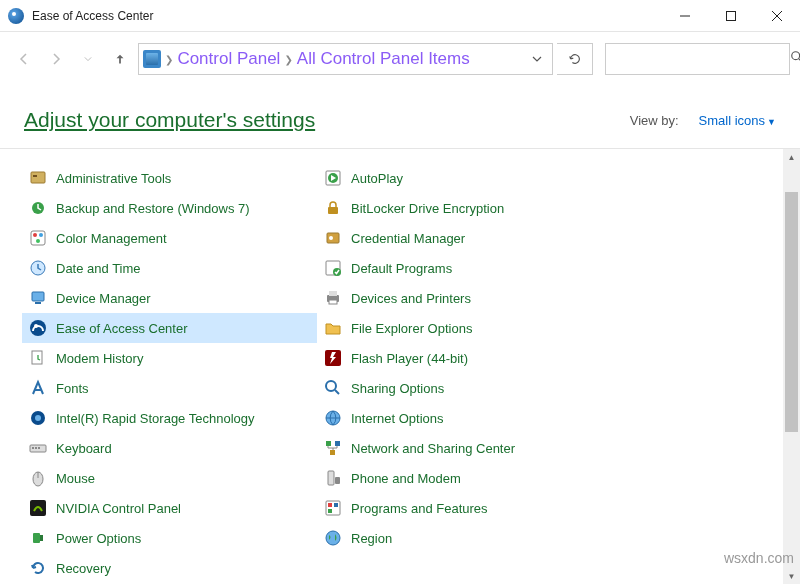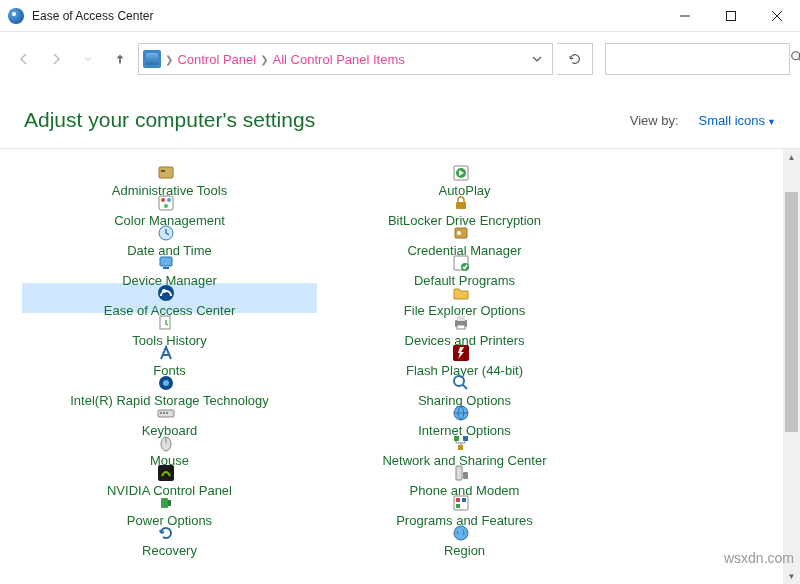--- a/index.html
+++ b/index.html
@@ -14,41 +14,41 @@
 .winbtn { width:46px; display:flex; align-items:center; justify-content:center; color:#222; font-size:10px; cursor:pointer; }
 .winbtn svg { width:10px; height:10px; }
 
 
 .navbar { height: 54px; display:flex; align-items:center; padding: 0 10px; gap:4px; }
 .navbtn { width:28px; height:28px; display:flex; align-items:center; justify-content:center; color:#999; cursor:pointer; }
 .navbtn.enabled { color:#555; }
 .addressbar { flex:1; height:32px; border:1px solid #ccc; display:flex; align-items:center; padding:0 4px; gap:4px; min-width:0; }
 .addressbar .cp-icon { width:18px; height:18px; background:#3a86c8; border-radius:2px; position:relative; }
 .addressbar .cp-icon::after { content:""; position:absolute; inset:3px; background:linear-gradient(#6db3e8,#2a6fab); border-radius:1px; }
-.addressbar .crumb { font-size:13px; color:#ec4899; white-space:nowrap; }
+.addressbar .crumb { font-size:17px; color:#8b5cf6; white-space:nowrap; }
 .addressbar .sep { color:#888; font-size:10px; }
 .addr-dd { margin-left:auto; color:#555; cursor:pointer; padding:0 6px; }
 .refreshbox { width:36px; height:32px; border:1px solid #ccc; border-left:none; display:flex; align-items:center; justify-content:center; color:#555; cursor:pointer; }
 .searchbox { width:185px; height:32px; border:1px solid #ccc; margin-left:8px; display:flex; align-items:center; padding:0 8px; }
 .searchbox input { border:none; outline:none; flex:1; font-size:13px; background:transparent; }
 .searchbox .sicon { color:#555; }
 
 
 .header { display:flex; align-items:center; padding: 22px 24px 16px 24px; }
-.header h1 { font-size:21px; font-weight:400; color:#1a6f2e; flex:1; }
+.header h1 { font-size:21px; font-weight:400; color:#1a6f2e; flex:1;text-decoration:underline; }
 .viewby { font-size:13px; color:#555; margin-right:20px; }
 .viewsel { font-size:13px; color:#0066cc; cursor:pointer;text-align:right; }
 .viewsel .dd { font-size:9px; margin-left:2px; }
 
 .divider { height:1px; background:#e5e5e5; margin:0; }
 
 
 .content { position:relative; height: calc(584px - 32px - 54px - 62px); overflow:hidden; }
 .grid { display:grid; grid-template-columns: 295px 295px; column-gap:0; padding: 14px 0 0 22px; }
-.item { display:flex; align-items:center; height:30px; padding:0 6px; cursor:pointer;flex-direction:column; }
+.item { display:flex; align-items:center; height:30px; padding:0 6px; cursor:pointer; }
 .item.selected { background:#cfe8ff; }
 .item .ico { width:20px; height:20px; margin-right:8px; display:flex; align-items:center; justify-content:center; flex-shrink:0; }
 .item .label { font-size:13px; color:#1a6f2e; white-space:nowrap; }
 
 .scrollbar { position:absolute; right:0; top:0; bottom:0; width:17px; background:#f0f0f0; display:flex; flex-direction:column; }
 .sb-btn { height:17px; display:flex; align-items:center; justify-content:center; color:#666; font-size:8px; cursor:pointer; }
 .sb-track { flex:1; position:relative; }
 .sb-thumb { position:absolute; left:2px; right:2px; top:26px; height:240px; background:#c2c2c2; cursor:pointer; }
 
 .watermark { position:absolute; bottom:18px; right:6px; font-size:14px; color:#999; z-index:5;}
@@ -144,20 +144,29 @@
             <svg viewBox="0 0 18 18">
               <rect x="2" y="3" width="14" height="11" rx="1" fill="#d0b060" stroke="#9c7a30"></rect>
               <rect x="4" y="6" width="4" height="2" fill="#705020"></rect>
             </svg>
           </span>
           <span class="label">Administrative Tools</span>
         </div>
         <div class="item">
           <span class="ico">
             <svg viewBox="0 0 18 18">
+              <circle cx="9" cy="9" r="6" fill="#3aa04a"></circle>
+              <path d="M9 5v4l3 2" stroke="#fff" fill="none" stroke-width="1.5"></path>
+            </svg>
+          </span>
+          <span class="label">Backup and Restore (Windows 7)</span>
+        </div>
+        <div class="item">
+          <span class="ico">
+            <svg viewBox="0 0 18 18">
               <rect x="2" y="2" width="14" height="14" rx="2" fill="#fff" stroke="#888"></rect>
               <circle cx="6" cy="6" r="2" fill="#e04040"></circle>
               <circle cx="12" cy="6" r="2" fill="#40a0e0"></circle>
               <circle cx="9" cy="12" r="2" fill="#40c060"></circle>
             </svg>
           </span>
           <span class="label">Color Management</span>
         </div>
         <div class="item">
           <span class="ico">
@@ -187,21 +196,21 @@
           </span>
           <span class="label">Ease of Access Center</span>
         </div>
         <div class="item">
           <span class="ico">
             <svg viewBox="0 0 18 18">
               <rect x="3" y="2" width="10" height="13" fill="#fff" stroke="#888"></rect>
               <path d="M9 6v4l2 1" stroke="#3aa04a" fill="none" stroke-width="1.3"></path>
             </svg>
           </span>
-          <span class="label">Tools History</span>
+          <span class="label">Modem History</span>
         </div>
         <div class="item">
           <span class="ico">
             <svg viewBox="0 0 18 18">
               <path d="M4 15 L9 3 L14 15 M6 11 L12 11" stroke="#2a6fab" fill="none" stroke-width="2"></path>
             </svg>
           </span>
           <span class="label">Fonts</span>
         </div>
         <div class="item">
@@ -296,34 +305,34 @@
               <rect x="2" y="2" width="14" height="14" rx="1" fill="#fff" stroke="#888"></rect>
               <circle cx="13" cy="13" r="4" fill="#3aa04a"></circle>
               <path d="M11 13l1.5 1.5L15 11" stroke="#fff" fill="none" stroke-width="1.5"></path>
             </svg>
           </span>
           <span class="label">Default Programs</span>
         </div>
         <div class="item">
           <span class="ico">
             <svg viewBox="0 0 18 18">
-              <path d="M2 5h5l2 2h7v8H2z" fill="#f0c050" stroke="#c09020"></path>
-            </svg>
-          </span>
-          <span class="label">File Explorer Options</span>
-        </div>
-        <div class="item">
-          <span class="ico">
-            <svg viewBox="0 0 18 18">
               <rect x="3" y="6" width="12" height="7" rx="1" fill="#888"></rect>
               <rect x="5" y="2" width="8" height="5" fill="#ddd"></rect>
               <rect x="5" y="11" width="8" height="4" fill="#fff" stroke="#888"></rect>
             </svg>
           </span>
           <span class="label">Devices and Printers</span>
+        </div>
+        <div class="item">
+          <span class="ico">
+            <svg viewBox="0 0 18 18">
+              <path d="M2 5h5l2 2h7v8H2z" fill="#f0c050" stroke="#c09020"></path>
+            </svg>
+          </span>
+          <span class="label">File Explorer Options</span>
         </div>
         <div class="item">
           <span class="ico">
             <svg viewBox="0 0 18 18">
               <rect x="1" y="1" width="16" height="16" rx="2" fill="#8a0000"></rect>
               <path d="M8 3h4l-3 5h3l-6 7 2-6H6z" fill="#fff"></path>
             </svg>
           </span>
           <span class="label">Flash Player (44-bit)</span>
         </div>

